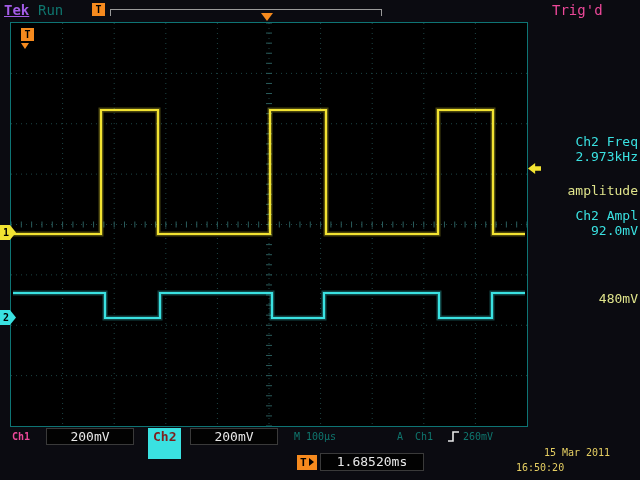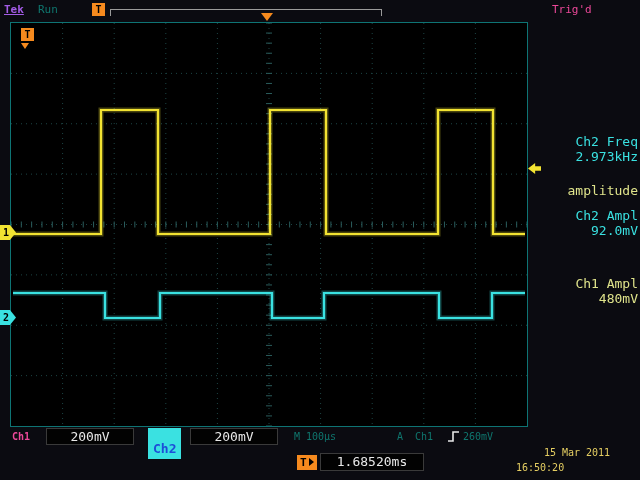--- a/index.html
+++ b/index.html
@@ -1,21 +1,21 @@
 <!DOCTYPE html>
 <html><head>
 <meta charset="utf-8">
 <style>
   *{box-sizing:border-box}
   html,body{margin:0;padding:0;background:#0b0b11}
   #scope{position:relative;width:640px;height:480px;background:#0b0b11;
          font-family:"DejaVu Sans Mono",monospace;color:#e4e4e4;overflow:hidden}
   .abs{position:absolute;white-space:nowrap}
   .f13{font-size:10px;line-height:15px}
-  .f14{font-size:11px;line-height:16px}
+  .f14{font-size:14px;line-height:16px}
   .yellow{color:#ec4899}
   .cyan{color:#3ae1e1}
   .pale{color:#dfe38b}
   .white{color:#0f766e}
   .bold{font-weight:bold}
   .purple{color:#a35ce6;text-decoration:underline;font-weight:bold}
   .datecol{color:#e5ce62}
   .grat{position:absolute;left:10px;top:22px;width:518px;height:405px;
         border:1px solid #0e7474;background:#000}
   .tbox{position:absolute;background:#f68a1e;color:#000;font-weight:bold;font-size:10px;
@@ -27,22 +27,22 @@
         font-weight:bold;line-height:15px;padding-left:3px;
         clip-path:polygon(0 0,62% 0,100% 50%,62% 100%,0 100%)}
   .bg-y{background:#f2e332}
   .bg-c{background:#3ae1e1}
   .trig-arrow{position:absolute;width:13px;height:11px;background:#f2e332;
         clip-path:polygon(0 50%,55% 0,55% 30%,100% 30%,100% 70%,55% 70%,55% 100%)}
   .rbox{position:absolute;border:1px solid #3a3a3a;background:#020202;text-align:center;
         height:17px;font-size:13px;line-height:15px;color:#e8e8e8}
   .recbar{position:absolute;border-top:1px solid #9a9a9a;height:7px}
   .rectick{position:absolute;top:-1px;width:1px;height:7px;background:#9a9a9a}
-  .ch2badge{position:absolute;background:#3ae1e1;color:#1d4ed8;font-weight:bold;
-        font-size:13px;line-height:17px;height:31px;padding:12px 5px}
+  .ch2badge{position:absolute;background:#3ae1e1;color:#7f1d1d;font-weight:bold;
+        font-size:13px;line-height:17px;height:31px;padding:0 5px}
   .rp{position:absolute;left:534px;width:104px;text-align:right;font-size:13px;line-height:15px}
   .delayflag{position:absolute;background:#f68a1e;color:#000;font-weight:bold;font-size:11px;
         height:15px;line-height:15px;padding:0 3px}
   .delayflag .arr{display:inline-block;width:0;height:0;border-left:5px solid #000;
         border-top:4px solid transparent;border-bottom:4px solid transparent;margin-left:2px}
   svg{display:block}
 </style>
 </head>
 <body>
 
@@ -184,21 +184,20 @@
     <span>2</span>
   </div>
 
   <div class="trig-arrow" style="left:528px;top:163px"></div>
 
   <span class="rp cyan" style="top:134px">Ch2 Freq</span>
   <span class="rp cyan" style="top:149px">2.973kHz</span>
   <span class="rp pale" style="top:183px">amplitude</span>
   <span class="rp cyan" style="top:208px">Ch2 Ampl</span>
   <span class="rp cyan" style="top:223px">92.0mV</span>
-  <span class="rp pale" style="top:276px">Ch1 Ampl</span>
   <span class="rp pale" style="top:291px">480mV</span>
 
   <span class="abs f13 yellow bold" style="left:12px;top:429px">Ch1</span>
   <span class="rbox" style="left:46px;top:428px;width:88px">200mV</span>
   <span class="ch2badge" style="left:148px;top:428px">Ch2</span>
   <span class="rbox" style="left:190px;top:428px;width:88px">200mV</span>
   <span class="abs f13 white" style="left:294px;top:429px">M 100µs</span>
   <span class="abs f13 white" style="left:397px;top:429px">A</span>
   <span class="abs f13 white" style="left:415px;top:429px">Ch1</span>
   <span class="abs" style="left:447px;top:430px">

